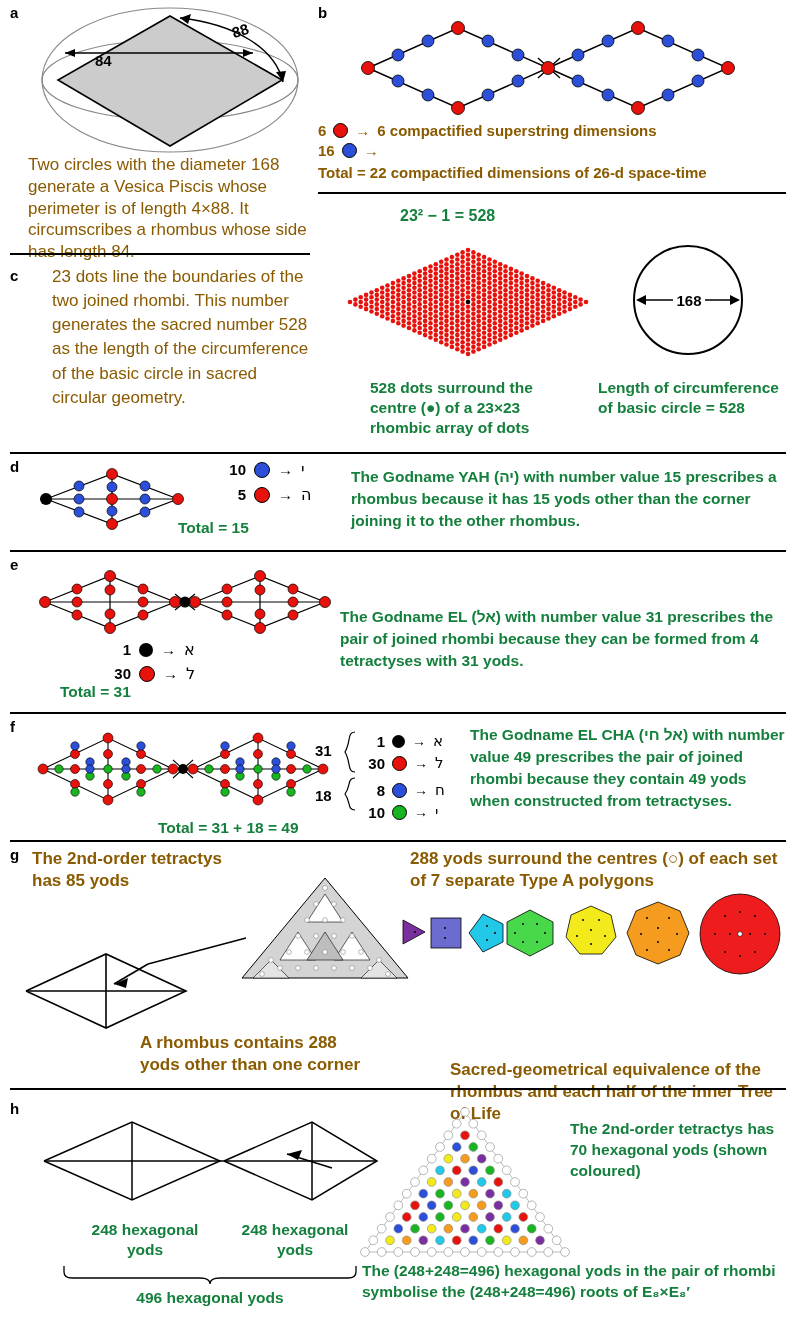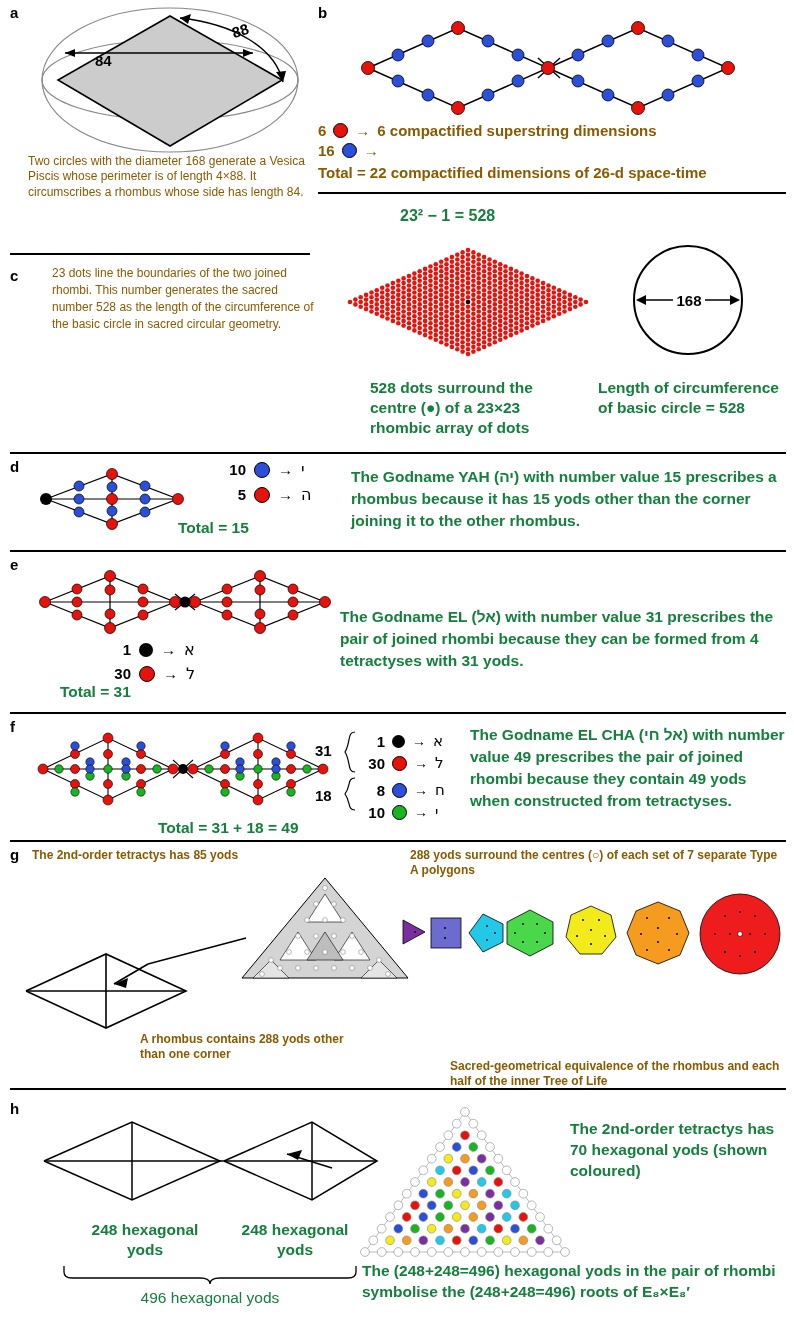--- a/index.html
+++ b/index.html
@@ -1,20 +1,20 @@
 <!DOCTYPE html>
 <html><head>
 <meta charset="utf-8">
 <style>
   html,body{margin:0;padding:0;background:#ffffff;}
   body{width:794px;height:1327px;position:relative;font-family:"Liberation Sans",sans-serif;color:#000;}
   .panel{position:absolute;}
   .lbl{font-size:15px;font-weight:bold;color:#000;}
   .brown{color:#8a5a00;}
-  .txt{font-size:12px;line-height:1.28;color:#8a5a00;font-family:"Liberation Sans",sans-serif;}
+  .txt{font-size:17px;line-height:1.28;color:#8a5a00;font-family:"Liberation Sans",sans-serif;}
   .blk{font-size:15.5px;line-height:1.3;color:#15803d;}
   .ctr{text-align:center;}
   hr.sep{position:absolute;border:none;border-top:2px solid #000;margin:0;}
   svg{display:block;overflow:visible;}
   .dotlegend{font-size:15px;font-weight:bold;}
   .hebrew{font-family:"DejaVu Sans",sans-serif;}
 </style>
 </head>
 <body>
 
@@ -991,21 +991,21 @@
     <line x1="300" y1="62" x2="255" y2="48" stroke="#000" stroke-width="1.4"></line>
     <polygon points="255,48 270,44 266,54" fill="#000"></polygon>
   </svg>
 
   <div class="blk ctr" style="position:absolute;left:80px;top:128px;width:110px;font-weight:bold;line-height:1.3;">248 hexagonal yods</div>
   <div class="blk ctr" style="position:absolute;left:230px;top:128px;width:110px;font-weight:bold;line-height:1.3;">248 hexagonal yods</div>
 
   <svg width="300" height="20" style="position:absolute;left:50px;top:172px;">
     <path d="M4 2 L4 8 Q4 14 12 14 L140 14 Q150 14 150 20 Q150 14 160 14 L288 14 Q296 14 296 8 L296 2" fill="none" stroke="#000" stroke-width="1.3"></path>
   </svg>
-  <div class="blk ctr" style="position:absolute;left:50px;top:196px;width:300px;font-weight:normal;">496 hexagonal yods</div>
+  <div class="blk ctr" style="position:absolute;left:50px;top:196px;width:300px;font-weight:bold;">496 hexagonal yods</div>
 
   <svg width="210" height="150" style="position:absolute;left:350px;top:14px;">
     <g id="coloured-tetractys">
         <polygon points="105,6 205,146 5,146" fill="none" stroke="#aaa" stroke-width="0.8"></polygon>
         <circle cx="105.0" cy="6.0" r="4.4" fill="#ffffff" stroke="#888" stroke-width="0.6"></circle>
         <circle cx="96.7" cy="17.7" r="4.4" fill="#ffffff" stroke="#888" stroke-width="0.6"></circle>
         <circle cx="113.3" cy="17.7" r="4.4" fill="#ffffff" stroke="#888" stroke-width="0.6"></circle>
         <circle cx="88.3" cy="29.3" r="4.4" fill="#ffffff" stroke="#888" stroke-width="0.6"></circle>
         <circle cx="105.0" cy="29.3" r="4.4" fill="#e8120c" stroke="#888" stroke-width="0.6"></circle>
         <circle cx="121.7" cy="29.3" r="4.4" fill="#ffffff" stroke="#888" stroke-width="0.6"></circle>

